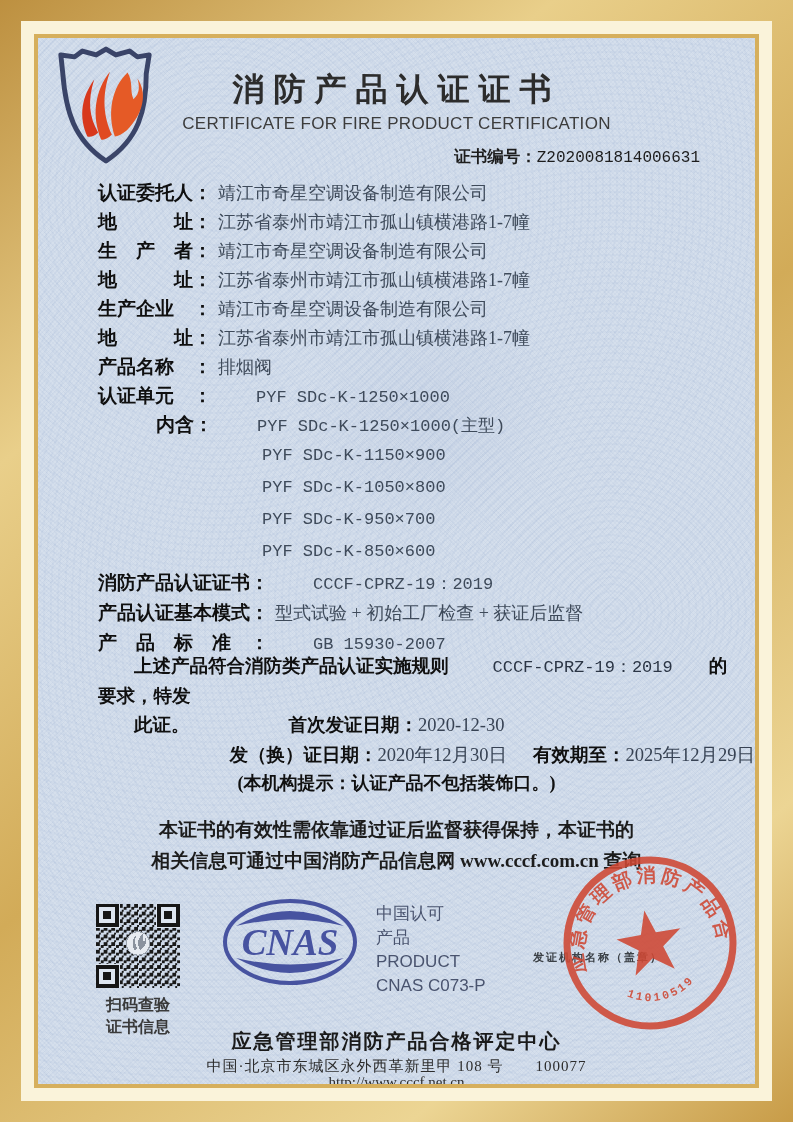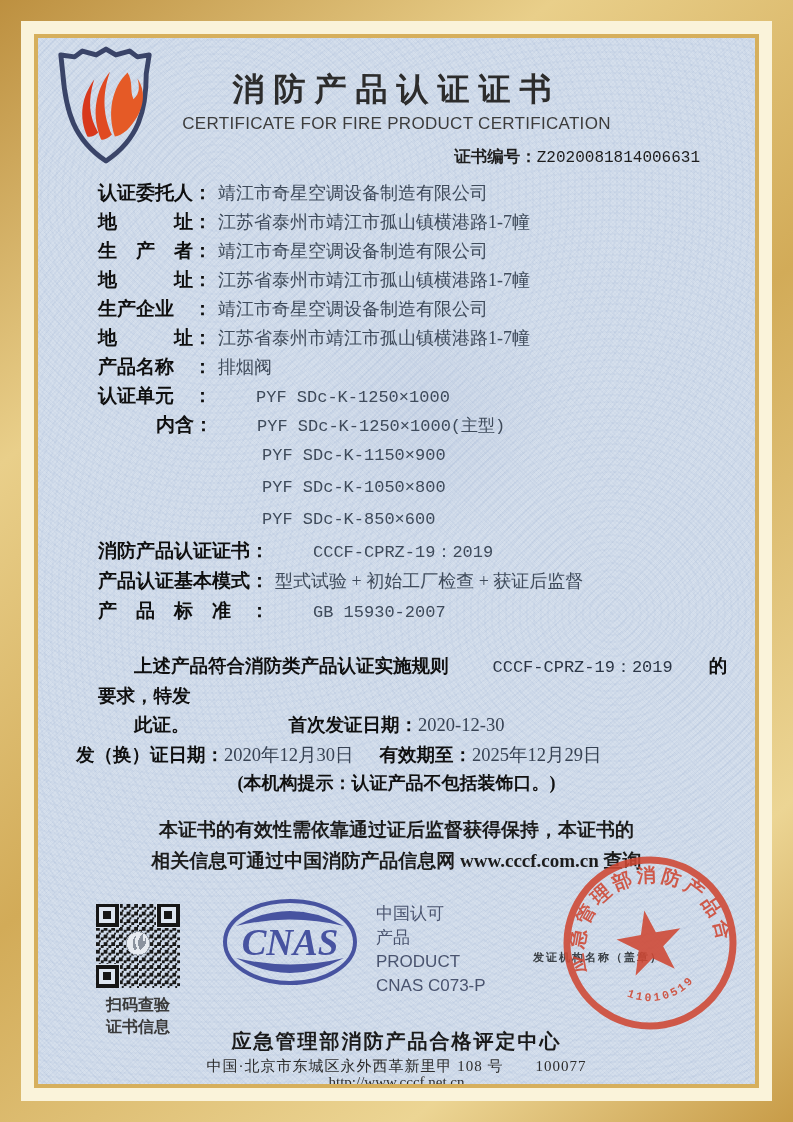--- a/index.html
+++ b/index.html
@@ -32,21 +32,21 @@
   .fvalue.code, .sub, .st-code{font-family:"Liberation Mono","DejaVu Sans Mono",monospace;margin-left:44px;}
   .fvalue.code{font-size:17px;}
   .indent1{padding-left:58px;}
   .sub{height:32px;line-height:32px;padding-left:120px;font-size:17px;color:#3e4a5a;white-space:nowrap;}
   .statement{left:60px;top:614px;width:636px;font-size:18.5px;line-height:29px;color:#101010;}
   .st-b{font-weight:bold;margin-left:36px;}
   .st-code{font-size:17px;color:#2b3545;}
   .first-issue{top:674px;font-size:18.5px;white-space:nowrap;}
   .first-issue .lbl,.issue-line .lbl{font-weight:bold;color:#0f0f0f;}
   .first-issue .val,.issue-line .val{color:#374253;}
-  .issue-line{left:38px;top:704px;width:679px;text-align:left;font-size:18.5px;white-space:nowrap;}
+  .issue-line{left:38px;top:704px;width:679px;text-align:right;font-size:18.5px;white-space:nowrap;}
   .issue-line .gap{margin-left:26px;}
   .remark{top:733px;font-size:18px;font-weight:bold;color:#101010;}
   .notice{top:776px;font-size:19px;line-height:31px;font-weight:600;color:#1c1c1c;}
   .qr-box{left:58px;top:866px;}
   .qr-caption{left:40px;top:956px;width:120px;text-align:center;font-size:16px;line-height:22px;
     color:#3a3a3a;font-weight:600;}
   .cnas-logo{left:182px;top:858px;text-decoration:underline;}
   .cnas-text{left:338px;top:864px;font-size:17px;line-height:24px;color:#49536e;
     font-family:"Liberation Sans","DejaVu Sans",sans-serif;white-space:nowrap;}
   .seal-label{left:495px;top:912px;font-size:11px;font-weight:600;color:#3b4046;white-space:nowrap;letter-spacing:2px;}
@@ -84,20 +84,21 @@
       <div class="frow"><span class="flabel">地　　　址：</span><span class="fvalue">江苏省泰州市靖江市孤山镇横港路1-7幢</span></div>
       <div class="frow"><span class="flabel">生　产　者：</span><span class="fvalue">靖江市奇星空调设备制造有限公司</span></div>
       <div class="frow"><span class="flabel">地　　　址：</span><span class="fvalue">江苏省泰州市靖江市孤山镇横港路1-7幢</span></div>
       <div class="frow"><span class="flabel">生产企业　：</span><span class="fvalue">靖江市奇星空调设备制造有限公司</span></div>
       <div class="frow"><span class="flabel">地　　　址：</span><span class="fvalue">江苏省泰州市靖江市孤山镇横港路1-7幢</span></div>
       <div class="frow"><span class="flabel">产品名称　：</span><span class="fvalue">排烟阀</span></div>
       <div class="frow"><span class="flabel">认证单元　：</span><span class="fvalue code">PYF SDc-K-1250×1000</span></div>
       <div class="frow tall indent1"><span class="flabel">内含：</span><span class="fvalue code">PYF SDc-K-1250×1000(主型)</span></div>
       <div class="sub">PYF SDc-K-1150×900</div>
       <div class="sub">PYF SDc-K-1050×800</div>
+      <div class="sub">PYF SDc-K-950×700</div>
       <div class="sub">PYF SDc-K-850×600</div>
       <div class="frow tall"><span class="flabel">消防产品认证证书：</span><span class="fvalue code">CCCF-CPRZ-19：2019</span></div>
       <div class="frow tall"><span class="flabel">产品认证基本模式：</span><span class="fvalue">型式试验 + 初始工厂检查 + 获证后监督</span></div>
       <div class="frow tall"><span class="flabel">产　品　标　准　：</span><span class="fvalue code">GB 15930-2007</span></div>
     </div>
 
     <div class="abs statement">
       <div><span class="st-b">上述产品符合消防类产品认证实施规则</span><span class="st-code">CCCF-CPRZ-19：2019</span><span class="st-b">的要求，特发</span></div>
       <div class="st-b">此证。</div>
     </div>

